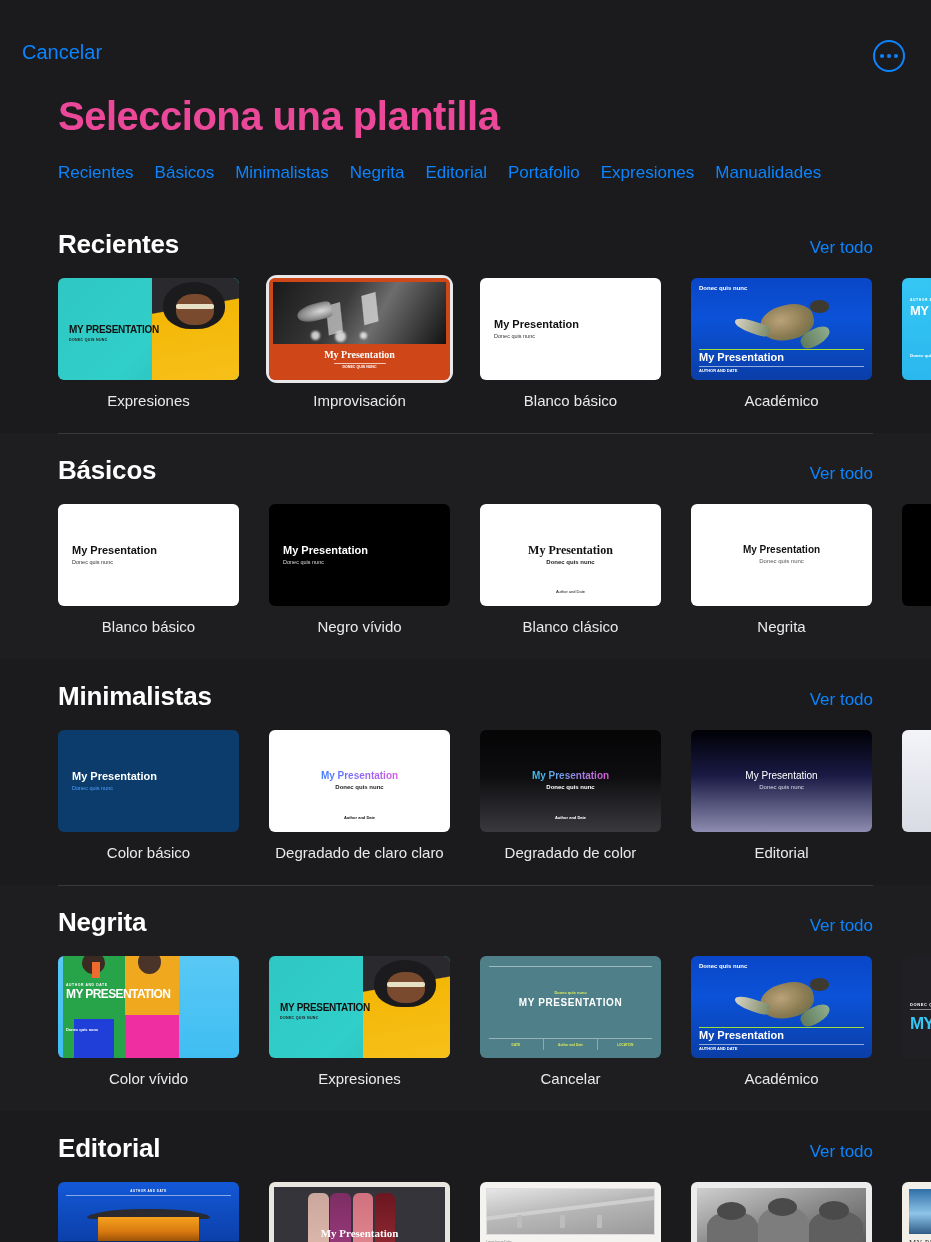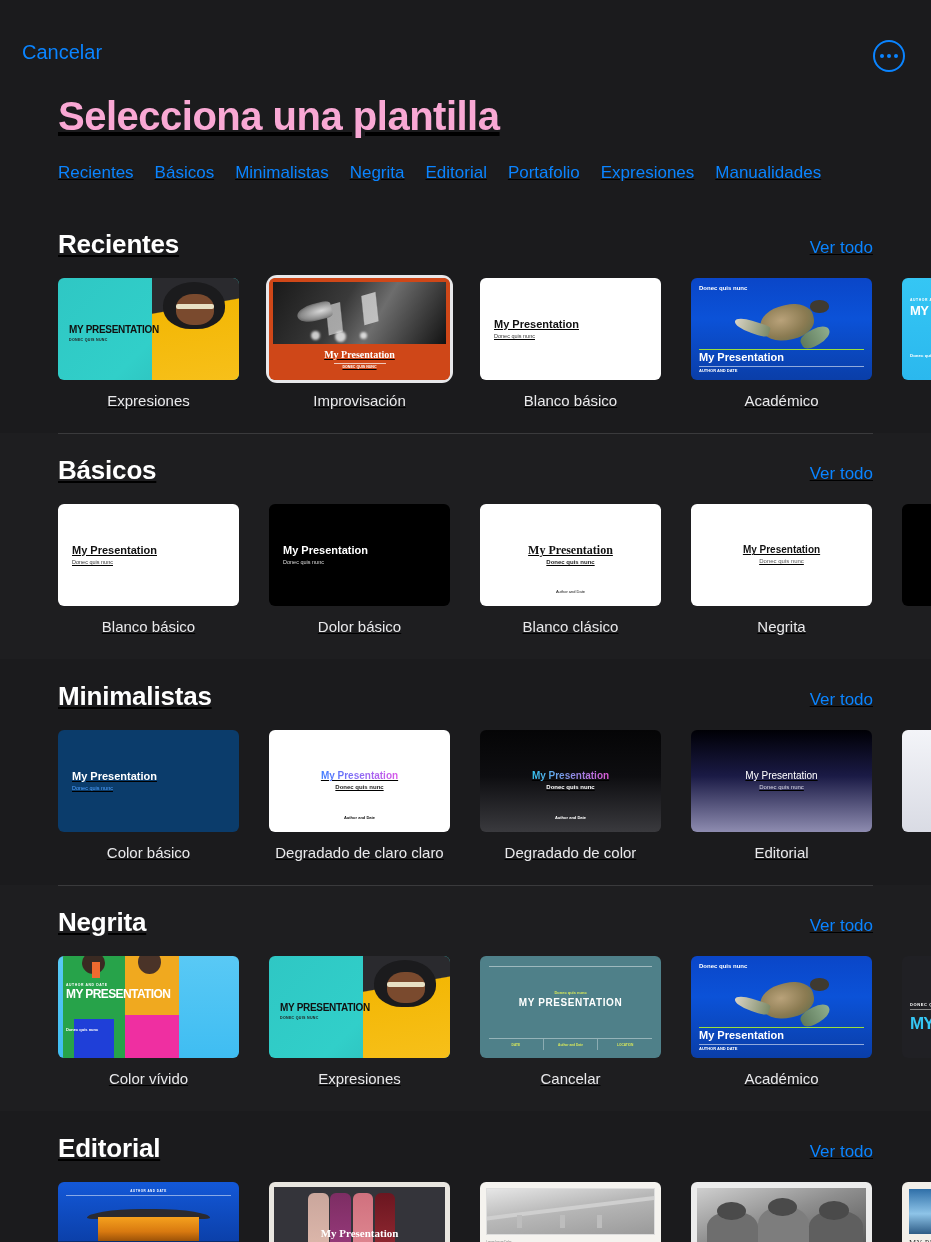--- a/index.html
+++ b/index.html
@@ -3,42 +3,42 @@
 <meta charset="utf-8">
 <style>
   * { box-sizing: border-box; margin: 0; padding: 0; }
   html, body {
     width: 931px; height: 1242px;
     background: #1b1b1d;
     font-family: "Liberation Sans", sans-serif;
     overflow: hidden;
     -webkit-font-smoothing: antialiased;
   }
-  .screen { position: relative; width: 931px; height: 1242px; background: #1b1b1d; overflow: hidden; text-decoration: underline; }
+  .screen { position: relative; width: 931px; height: 1242px; background: #1b1b1d; overflow: hidden; }
 
   
   .topbar { position: relative; height: 82px; }
   .cancel-btn {
     position: absolute; left: 22px; top: 42px;
     font-size: 20px; color: #0a84ff; background: none; border: none;
     font-family: "Liberation Sans", sans-serif; cursor: pointer; line-height: 1;
   }
   .more-btn {
     position: absolute; right: 26px; top: 40px;
     width: 32px; height: 32px; border-radius: 50%;
     border: 2px solid #0a84ff; background: none;
     display: flex; align-items: center; justify-content: center; gap: 3px;
     cursor: pointer;
   }
   .more-btn i { width: 4px; height: 4px; border-radius: 50%; background: #0a84ff; display: block; }
 
   
   .page-title {
     margin: 12px 0 0 58px;
-    font-size: 40px; font-weight: bold; color: #f9a8d4; letter-spacing: -0.5px;
+    font-size: 40px; font-weight: bold; color: #ec4899; letter-spacing: -0.5px;
   }
 
   
   .cat-nav {
     display: flex; gap: 21px; margin: 24px 0 0 58px;
     font-size: 17px;
   }
   .cat-nav a { color: #0a84ff; text-decoration: none; white-space: nowrap; cursor: pointer; }
 
   
@@ -371,21 +371,21 @@
         <div class="card">
           <div class="thumb-wrap">
             <div class="thumb bg-black">
               <div class="lay-basic">
                 <div class="t-title" style="color:#fff">My Presentation</div>
                 <div class="t-sub" style="color:#ddd">Donec quis nunc</div>
               </div>
 
             </div>
           </div>
-          <div class="card-label">Dolor básico</div>
+          <div class="card-label">Negro vívido</div>
         </div>
 
         <div class="card">
           <div class="thumb-wrap">
             <div class="thumb bg-white">
               <div class="lay-center serif">
                 <div class="t-title" style="color:#111">My Presentation</div>
                 <div class="t-sub" style="color:#222;font-family:'Liberation Sans',sans-serif;font-weight:bold">Donec quis nunc</div>
               </div>
               <div class="t-auth" style="color:#111;position:absolute;left:0;right:0;bottom:12px;text-align:center;font-size:4px;">Author and Date</div>

